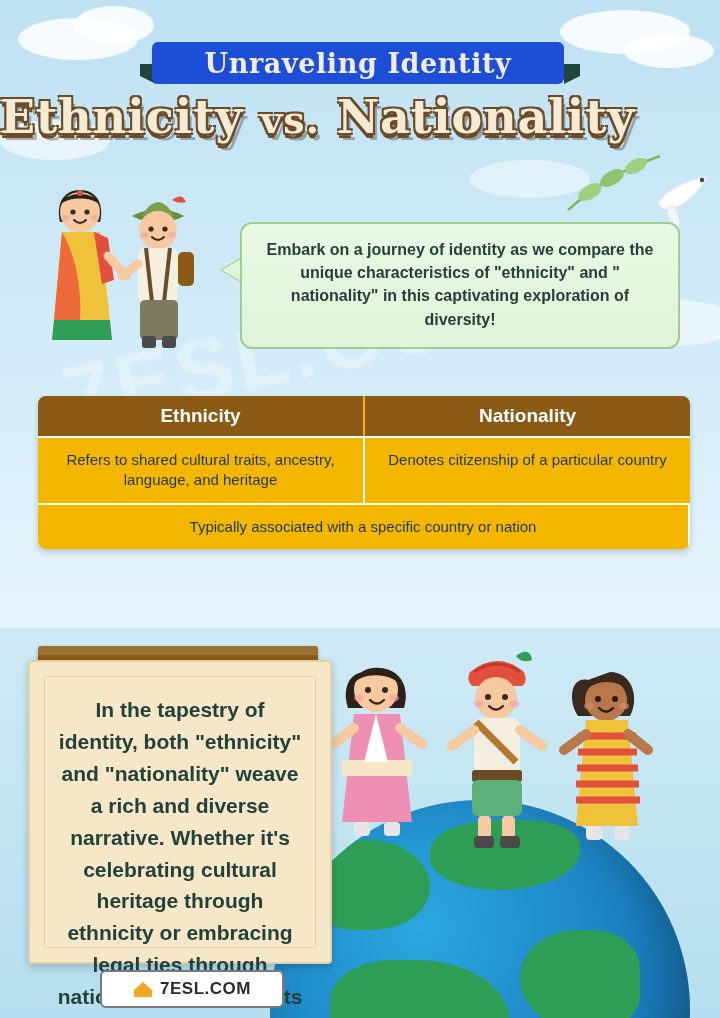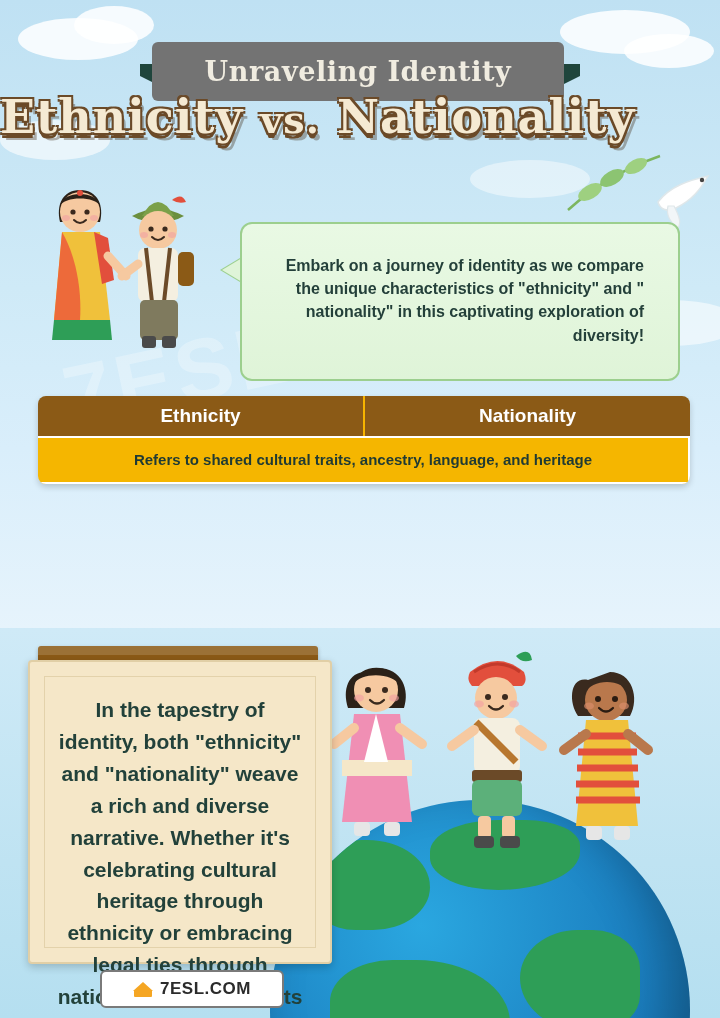--- a/index.html
+++ b/index.html
@@ -32,22 +32,22 @@
   
   .watermark{
     position:absolute;left:60px;top:300px;
     font-size:86px;font-weight:bold;color:#ffffff;opacity:.28;
     letter-spacing:4px;transform:rotate(-12deg);
     font-family:"Liberation Sans", sans-serif;
     pointer-events:none;
   }
   
   .title-ribbon{
-    position:absolute;left:152px;top:42px;width:412px;height:59px;
-    background:#737373;border-radius:6px;
+    position:absolute;left:152px;top:42px;width:412px;height:42px;
+    background:#1d4ed8;border-radius:6px;
     display:flex;align-items:center;justify-content:center;
   }
   .title-ribbon span{
     color:#f0ece0;font-size:27px;font-weight:bold;letter-spacing:.6px;
     font-family:"DejaVu Serif", serif;
   }
   .ribbon-fold{
     position:absolute;top:64px;width:16px;height:20px;background:#1f453c;
   }
   .ribbon-fold.l{left:140px;clip-path:polygon(0 0,100% 0,100% 100%,0 60%);}
@@ -67,21 +67,21 @@
   .maintitle .vs{font-size:38px;}
   
   .bubble{
     position:absolute;left:240px;top:222px;width:440px;
     background:linear-gradient(#e9f9e4,#dff4d8);
     border:2px solid #9ccf8e;border-radius:12px;
     padding:14px 18px 16px 18px;
     box-sizing:border-box;
   }
   .bubble p{
-    margin:16px;text-align:right;color:#24403a;
+    margin:0;text-align:center;color:#24403a;
     font-size:16px;line-height:1.45;font-weight:600;
   }
   .bubble-tail{
     position:absolute;left:222px;top:258px;width:0;height:0;
     border-top:12px solid transparent;
     border-bottom:12px solid transparent;
     border-right:20px solid #dff4d8;
     filter:drop-shadow(-2px 0 0 #9ccf8e);
   }
   
@@ -91,21 +91,21 @@
     box-shadow:0 3px 6px rgba(0,0,0,.18);
   }
   .thead{display:flex;background:#8b5a16;}
   .thead div{
     flex:1;text-align:center;color:#ffffff;font-weight:bold;font-size:19px;
     padding:9px 4px;
   }
   .thead div:first-child{border-right:2px solid #f6b400;}
   .trow{display:flex;background:#f5b600;border-top:2px solid #ffffff;}
   .trow .cell{
-    flex:1;text-align:center;color:#1f3a34;font-weight:bold;font-size:15px;
+    flex:1;text-align:center;color:#1f3a34;font-weight:normal;font-size:15px;
     line-height:1.35;padding:12px 14px;box-sizing:border-box;
   }
   .trow .cell:first-child{border-right:2px solid #ffffff;}
   
   .scroll{
     position:absolute;left:28px;top:660px;width:300px;height:300px;
     background:#f5e7c8;border:2px solid #e1cfa6;border-radius:4px;
     box-shadow:0 3px 8px rgba(0,0,0,.2);
   }
   .scroll-inner{
@@ -245,22 +245,24 @@
     <p>Embark on a journey of identity as we compare the unique characteristics of "ethnicity" and " nationality" in this captivating exploration of diversity!</p>
   </div>
 
   <div class="table">
     <div class="thead">
       <div>Ethnicity</div>
       <div>Nationality</div>
     </div>
     <div class="trow">
       <div class="cell">Refers to shared cultural traits, ancestry, language, and heritage</div>
+      <div class="cell">Denotes citizenship of a particular country</div>
     </div>
     <div class="trow">
+      <div class="cell">Typically associated with a specific country or nation</div>
     </div>
   </div>
 
   <div class="globe">
     <div class="land" style="left:40px;top:40px;width:120px;height:90px;"></div>
     <div class="land" style="left:160px;top:20px;width:150px;height:70px;border-radius:50% 40% 60% 50%;"></div>
     <div class="land" style="left:60px;top:160px;width:180px;height:120px;border-radius:40% 60% 55% 45%;"></div>
     <div class="land" style="left:250px;top:130px;width:120px;height:100px;border-radius:55% 45% 40% 60%;"></div>
 
   </div>

